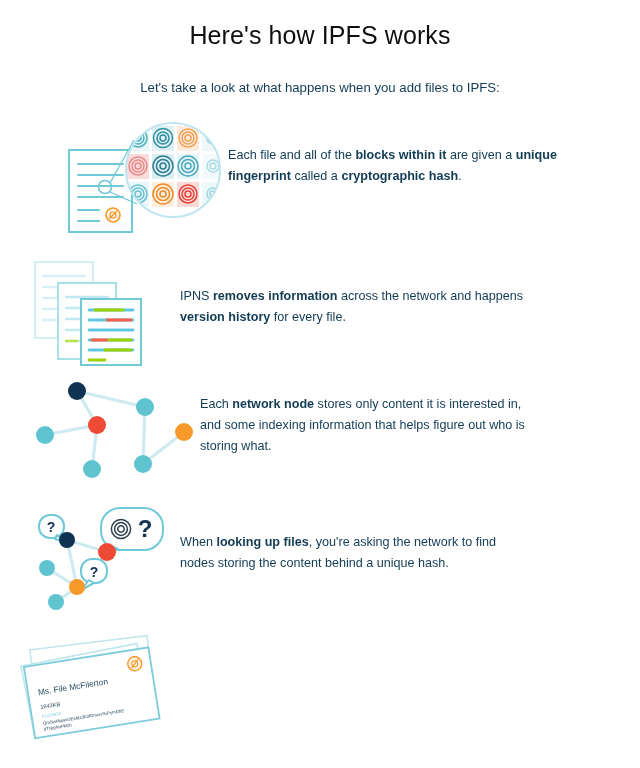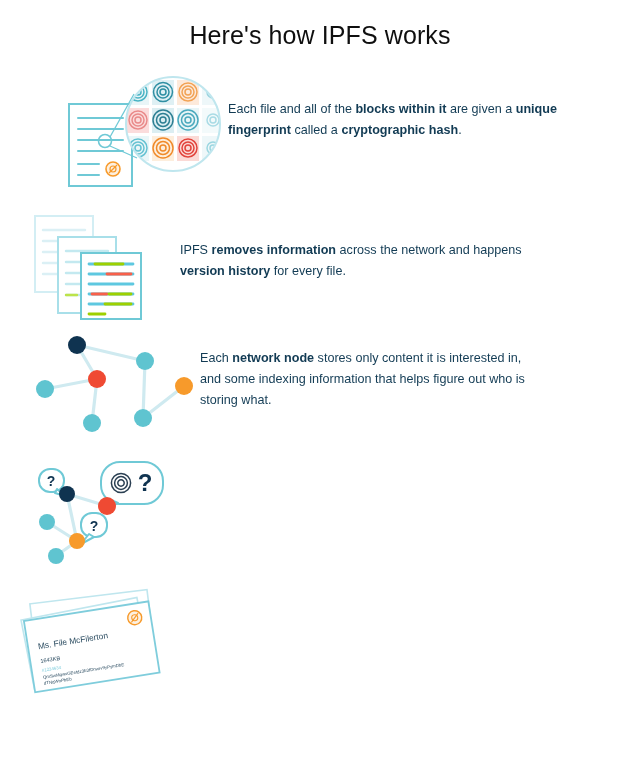--- a/index.html
+++ b/index.html
@@ -85,20 +85,21 @@
   .row-4 .row-illus { padding-top: 2px; }
   .row-5 .row-illus { padding-top: 8px; }
   svg { display: block; overflow: visible; }
 </style>
 </head>
 <body>
 
 <div class="page">
 
   <h1 class="page-title">Here's how IPFS works</h1>
+  <p class="page-subtitle">Let's take a look at what happens when you add files to IPFS:</p>
 
   <div class="rows">
 
     <div class="row row-1">
       <div class="row-illus">
         <svg width="165" height="125" viewBox="0 0 165 125">
           <defs>
             <clipPath id="lensClip">
                 <circle cx="108" cy="52" r="47"></circle>
               </clipPath>
@@ -244,21 +245,21 @@
           <g stroke-width="2.8" stroke-linecap="round">
             <line x1="66" y1="54" x2="94" y2="54" stroke="#9ed000"></line>
             <line x1="78" y1="64" x2="102" y2="64" stroke="#f8604a"></line>
             <line x1="63" y1="84" x2="78" y2="84" stroke="#f8604a"></line>
             <line x1="80" y1="84" x2="102" y2="84" stroke="#9ed000"></line>
             <line x1="76" y1="94" x2="102" y2="94" stroke="#9ed000"></line>
             <line x1="60" y1="104" x2="76" y2="104" stroke="#9ed000"></line>
           </g>
         </svg>
       </div>
-      <div class="row-text"><span>IPFS </span><b>removes information</b><span> across the network and happens </span><b>version history</b><span> for every file.</span></div>
+      <div class="row-text"><span>IPNS </span><b>removes information</b><span> across the network and happens </span><b>version history</b><span> for every file.</span></div>
     </div>
 
     <div class="row row-3">
       <div class="row-illus">
         <svg width="160" height="115" viewBox="0 0 160 115">
           <g stroke="#cfeaf0" stroke-width="3.2" stroke-linecap="round">
             <line x1="38" y1="19" x2="58" y2="53"></line>
             <line x1="38" y1="19" x2="106" y2="35"></line>
             <line x1="58" y1="53" x2="6" y2="63"></line>
             <line x1="58" y1="53" x2="53" y2="97"></line>
@@ -309,20 +310,21 @@
             <path d="M70 78 L62 88 L75 81 Z" fill="#ffffff" stroke="#6fc9d6" stroke-width="2" stroke-linejoin="round"></path>
             <text x="75" y="75" font-family="Liberation Sans, sans-serif" font-size="14" font-weight="700" fill="#0f3350" text-anchor="middle">?</text>
           </g>
           <circle cx="48" cy="38" r="8" fill="#0f3350"></circle>
           <circle cx="88" cy="50" r="9" fill="#ef4a33"></circle>
           <circle cx="28" cy="66" r="8" fill="#5fc4d0"></circle>
           <circle cx="58" cy="85" r="8" fill="#f79a2b"></circle>
           <circle cx="37" cy="100" r="8" fill="#5fc4d0"></circle>
         </svg>
       </div>
+      <div class="row-text"><span>When </span><b>looking up files</b><span>, you're asking the network to find nodes storing the content behind a unique hash.</span></div>
     </div>
 
     <div class="row row-5">
       <div class="row-illus">
         <svg width="165" height="100" viewBox="0 0 165 100">
           <g transform="rotate(-7 80 50)">
             <rect x="18" y="4" width="118" height="70" fill="#ffffff" stroke="#bfe6ee" stroke-width="1.6"></rect>
           </g>
           <g transform="rotate(-11 80 52)">
             <rect x="10" y="14" width="118" height="70" fill="#ffffff" stroke="#bfe6ee" stroke-width="1.6"></rect>

